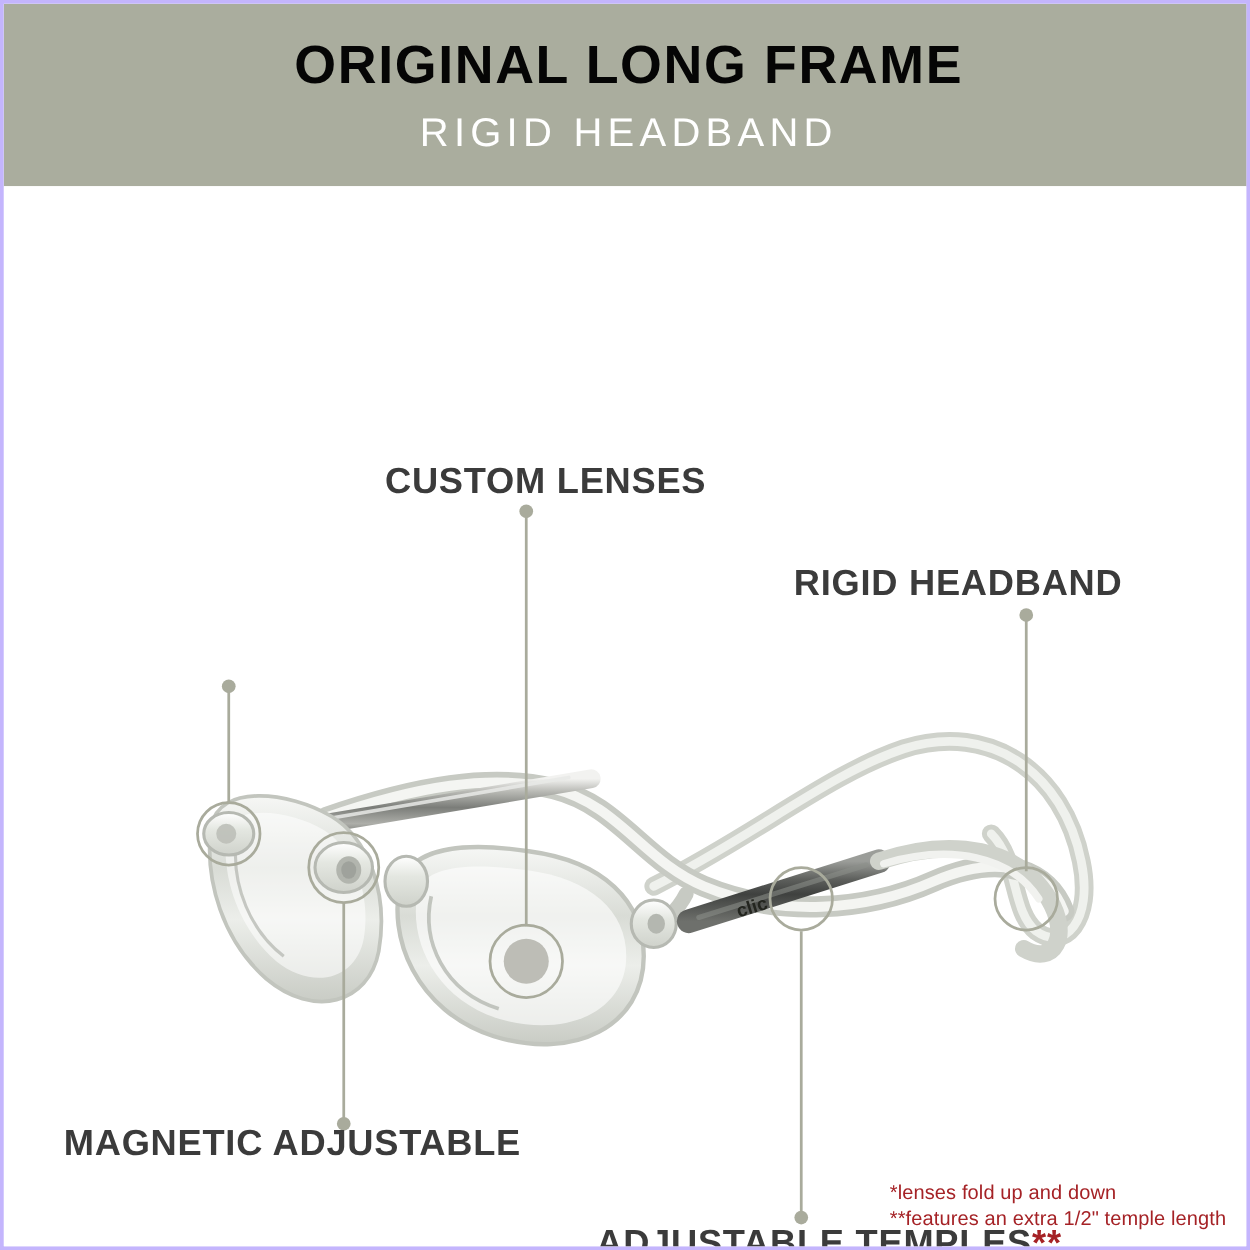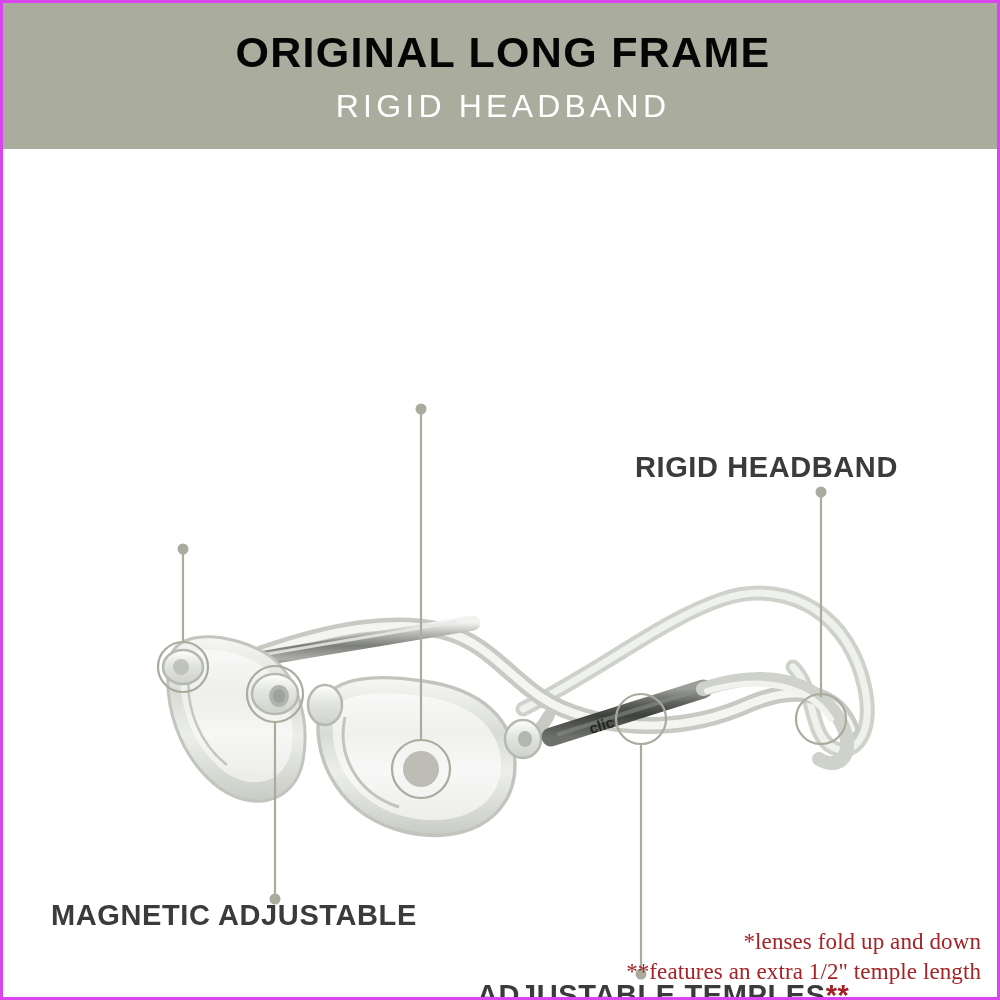--- a/index.html
+++ b/index.html
@@ -9,21 +9,21 @@
   }
   body {
     font-family: "Liberation Sans", sans-serif;
   }
   #page {
     position: relative;
     width: 1000px;
     height: 1000px;
     background: #ffffff;
     box-sizing: border-box;
-    border: 3px solid #d946ef;
+    border: 3px solid #c4b5fd;
     overflow: hidden;
   }
 
   
   .header-band {
     position: absolute;
     left: 0;
     top: 0;
     width: 1000px;
     height: 146px;
@@ -85,27 +85,25 @@
   .lbl-rigid-headband { left: 632px; top: 304px; }
   .lbl-hinges { left: 63px; top: 362px; }
   .lbl-magnetic { left: 48px; top: 752px; }
   .lbl-adjustable { left: 474px; top: 832px; }
 
   
   .footnotes {
     position: absolute;
     right: 22px;
     bottom: 14px;
-    text-align: right;
     color: #a52226;
-    font-size: 23px;
+    font-size: 16px;
     line-height: 1.28;
     font-weight: 400;
     letter-spacing: 0.1px;
-    font-family: Liberation Serif, serif;
   }
   .footnotes div { white-space: nowrap; }
 </style>
 </head>
 <body>
 
 <div id="page">
 
   <div class="header-band">
     <div class="header-title">ORIGINAL LONG FRAME</div>
@@ -229,20 +227,23 @@
         <circle cx="418" cy="260" r="5.5"></circle>
         <circle cx="818" cy="343" r="5.5"></circle>
         <circle cx="180" cy="400" r="5.5"></circle>
         <circle cx="272" cy="750" r="5.5"></circle>
         <circle cx="638" cy="825" r="5.5"></circle>
       </g>
 
       <circle cx="418" cy="620" r="18" fill="#bdbdb6" stroke="none"></circle>
     </svg>
 
+    <div class="callout-label lbl-custom-lenses">
+      <span>CUSTOM LENSES</span><span class="ast"></span>
+    </div>
 
     <div class="callout-label lbl-rigid-headband">
       <span>RIGID HEADBAND</span><span class="ast"></span>
     </div>
 
 
     <div class="callout-label lbl-magnetic">
       <span>MAGNETIC ADJUSTABLE</span><span class="ast"></span>
     </div>
 

